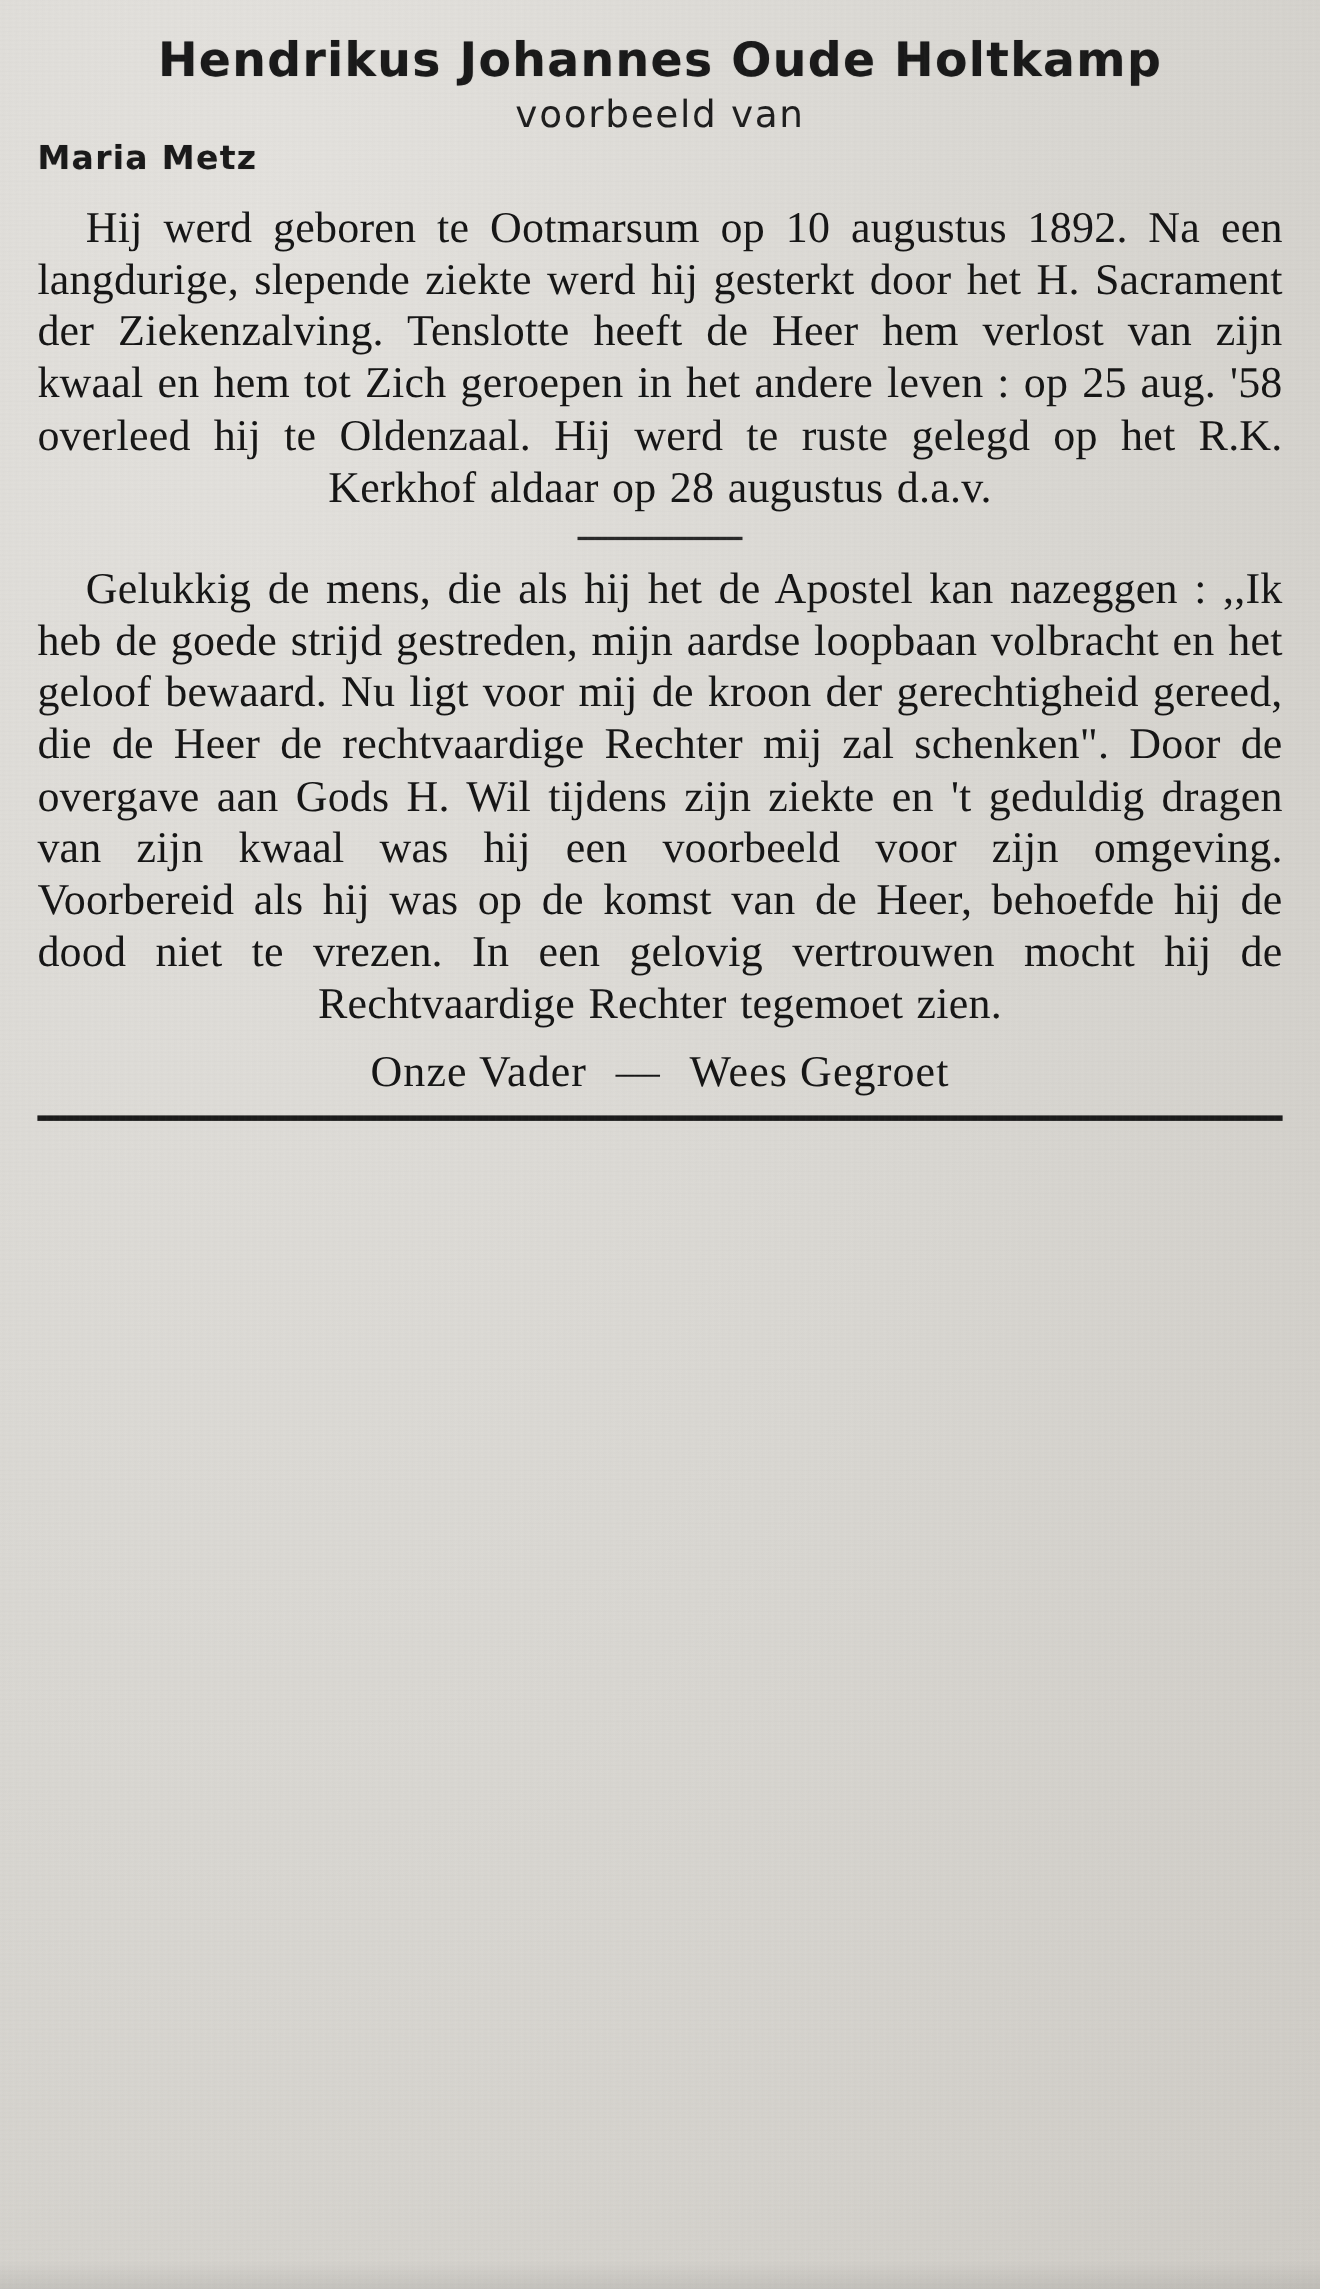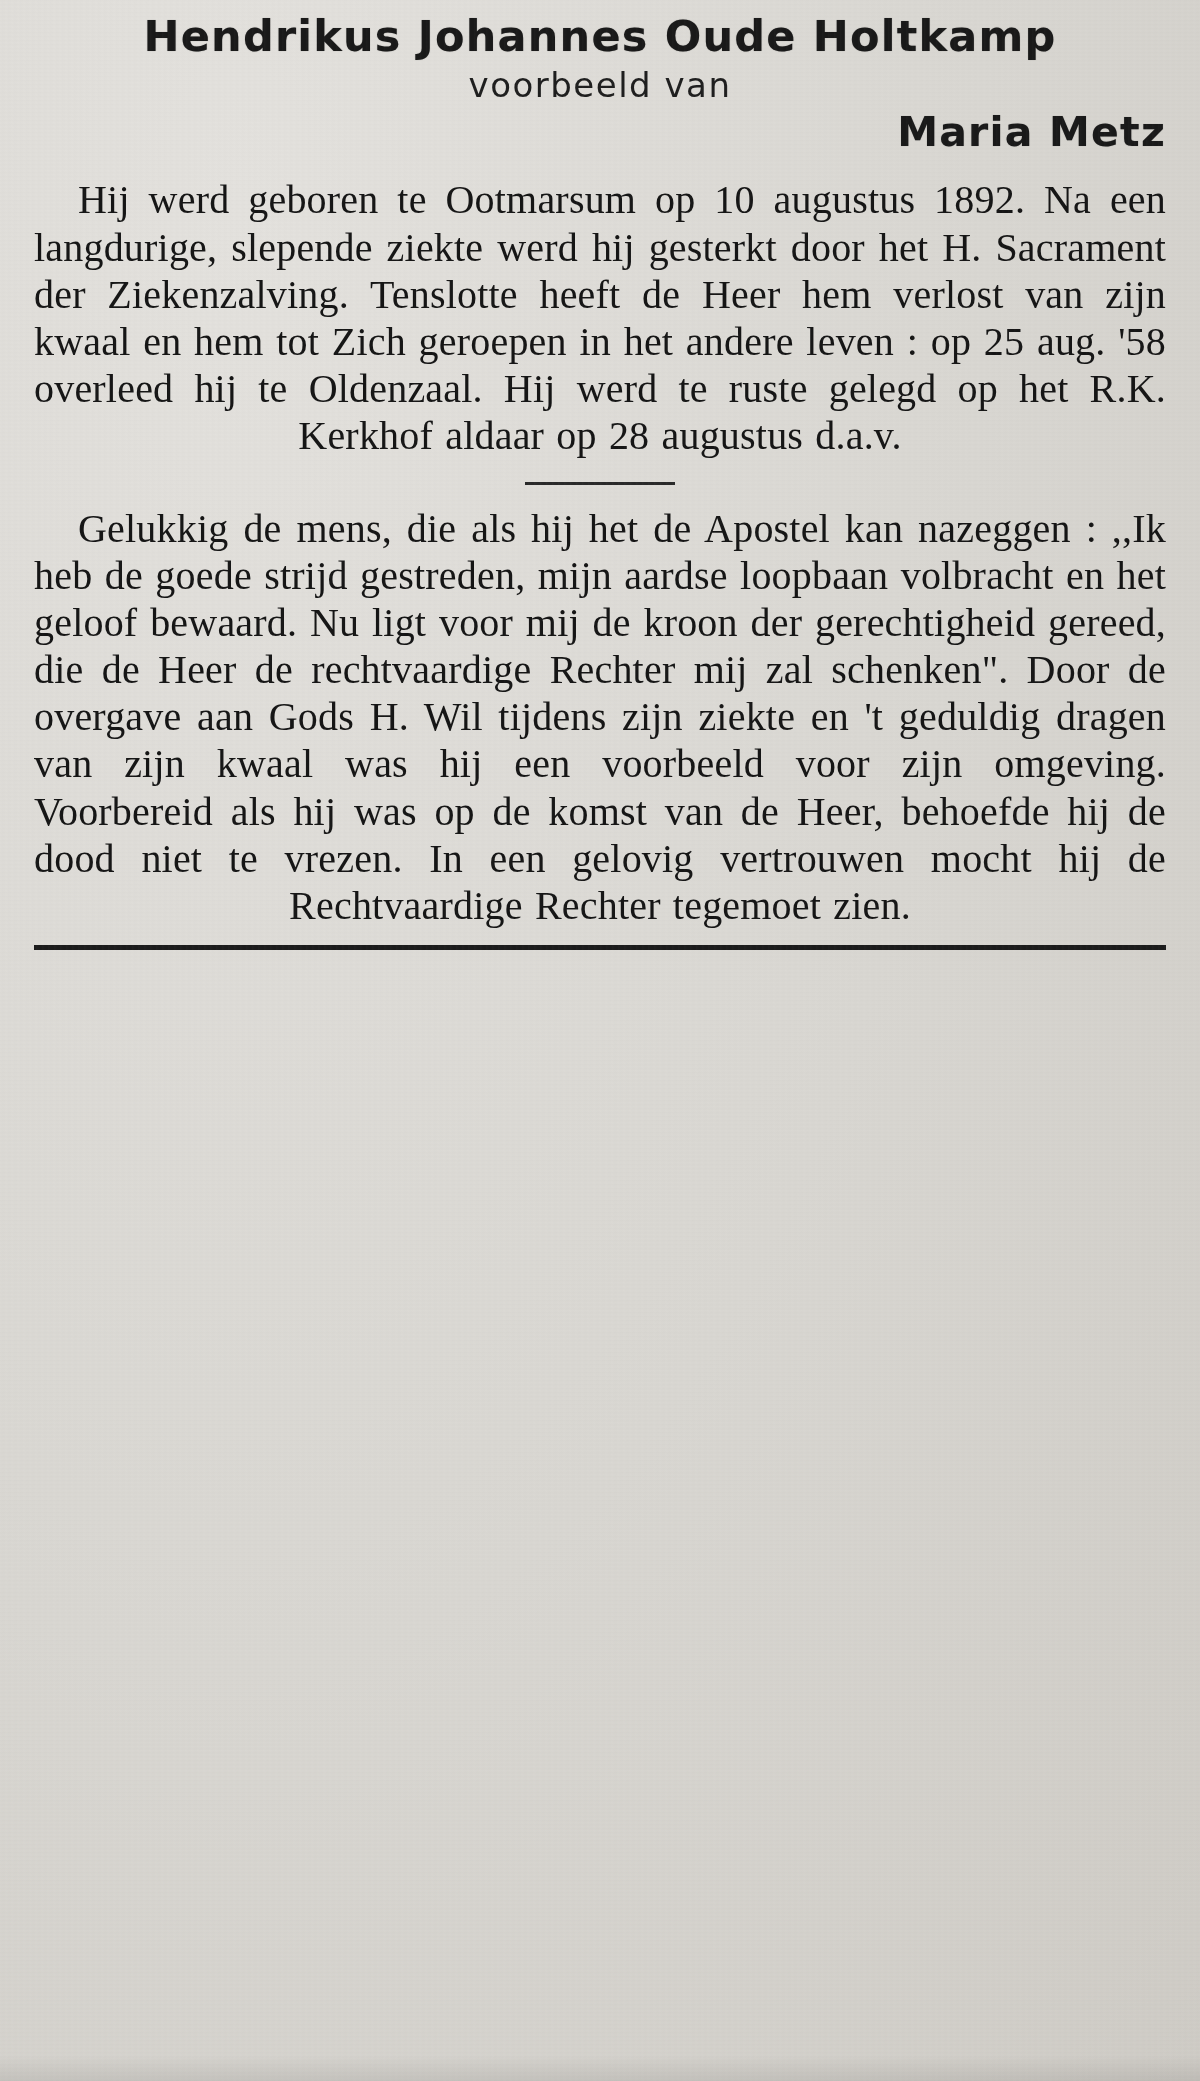--- a/index.html
+++ b/index.html
@@ -12,21 +12,21 @@
     background: #d8d6d2;
     font-family: "Liberation Serif", serif;
     color: #111;
     overflow: hidden;
   }
   .card {
     position: relative;
     width: 1200px;
     height: 2081px;
     box-sizing: border-box;
-    padding: 2px 34px 0 34px;
+    padding: 21px 34px 0 34px;
     background:
       radial-gradient(ellipse at 20% 10%, #e4e2de 0%, #d9d7d2 55%, #cfccc6 100%);
   }
   .noise {
     position: absolute;
     inset: 0;
     pointer-events: none;
     opacity: 0.35;
     background-image:
       repeating-linear-gradient(0deg, rgba(0,0,0,0.035) 0px, rgba(0,0,0,0) 2px, rgba(0,0,0,0.02) 4px),
@@ -46,24 +46,24 @@
   .sub-line {
     text-align: center;
     font-family: "DejaVu Sans", sans-serif;
     font-size: 34px;
     letter-spacing: 1.5px;
     line-height: 1.15;
     margin: 6px 0 4px 0;
     color: #1f1f1f;
   }
   .spouse-line {
-    text-align: right;
+    text-align: left;
     font-family: "DejaVu Sans", sans-serif;
     font-weight: bold;
-    font-size: 41px;
+    font-size: 30px;
     letter-spacing: 1.2px;
     line-height: 1.15;
     margin: 4px 0 10px 0;
     color: #1a1a1a;
     text-shadow: 0 0 1px rgba(0,0,0,0.3);
   }
   .body-block {
     text-align: justify;
     text-align-last: center;
     font-size: 40px;
@@ -131,18 +131,21 @@
 
   <h2 class="spouse-line">Maria Metz</h2>
 
   <p class="body-block first-indent">Hij werd geboren te Ootmarsum op 10 augustus 1892. Na een langdurige, slepende ziekte werd hij gesterkt door het H. Sacrament der Ziekenzalving. Tenslotte heeft de Heer hem verlost van zijn kwaal en hem tot Zich geroepen in het andere leven : op 25 aug. '58 overleed hij te Oldenzaal. Hij werd te ruste gelegd op het R.K. Kerkhof aldaar op 28 augustus d.a.v.</p>
 
   <div class="short-rule"></div>
 
   <p class="body-block first-indent">Gelukkig de mens, die als hij het de Apostel kan nazeggen : ,,Ik heb de goede strijd gestreden, mijn aardse loopbaan volbracht en het geloof bewaard. Nu ligt voor mij de kroon der gerechtigheid gereed, die de Heer de rechtvaardige Rechter mij zal schenken". Door de overgave aan Gods H. Wil tijdens zijn ziekte en 't geduldig dragen van zijn kwaal was hij een voorbeeld voor zijn omgeving. Voorbereid als hij was op de komst van de Heer, behoefde hij de dood niet te vrezen. In een gelovig vertrouwen mocht hij de Rechtvaardige Rechter tegemoet zien.</p>
 
 
+  <div class="prayer-line">
+    <span>Onze Vader</span><span class="dash">—</span><span>Wees Gegroet</span>
+  </div>
 
   <div class="full-rule"></div>
 
 
   <div class="bottom-edge"></div>
 </div>
 
 </body></html>

